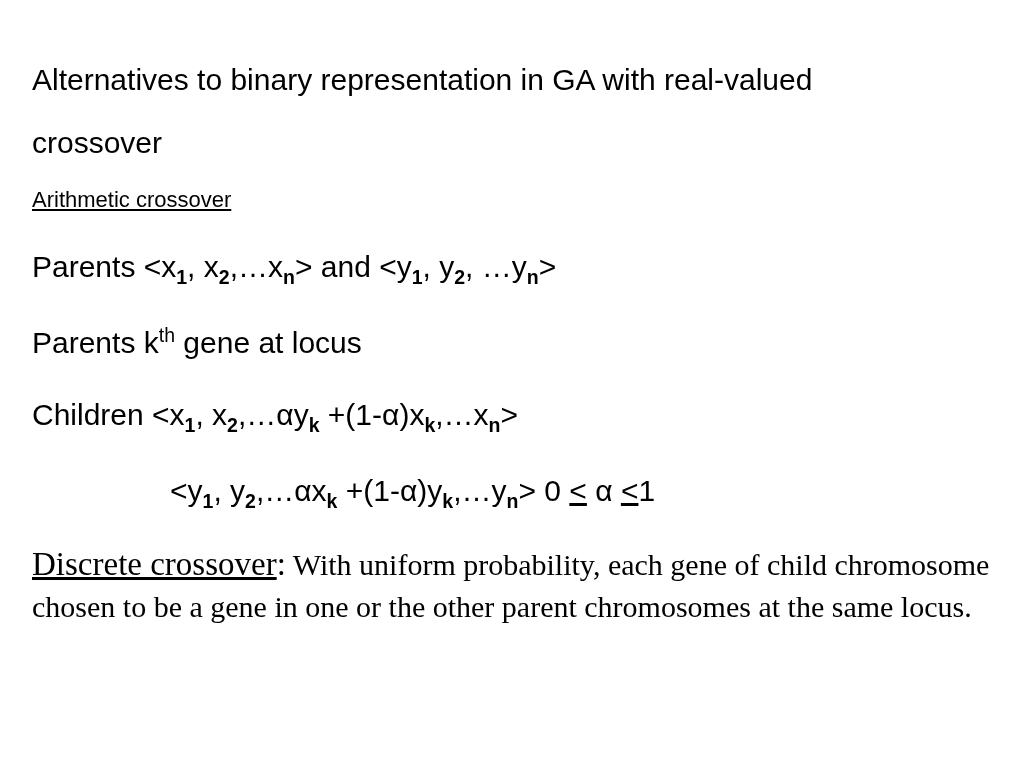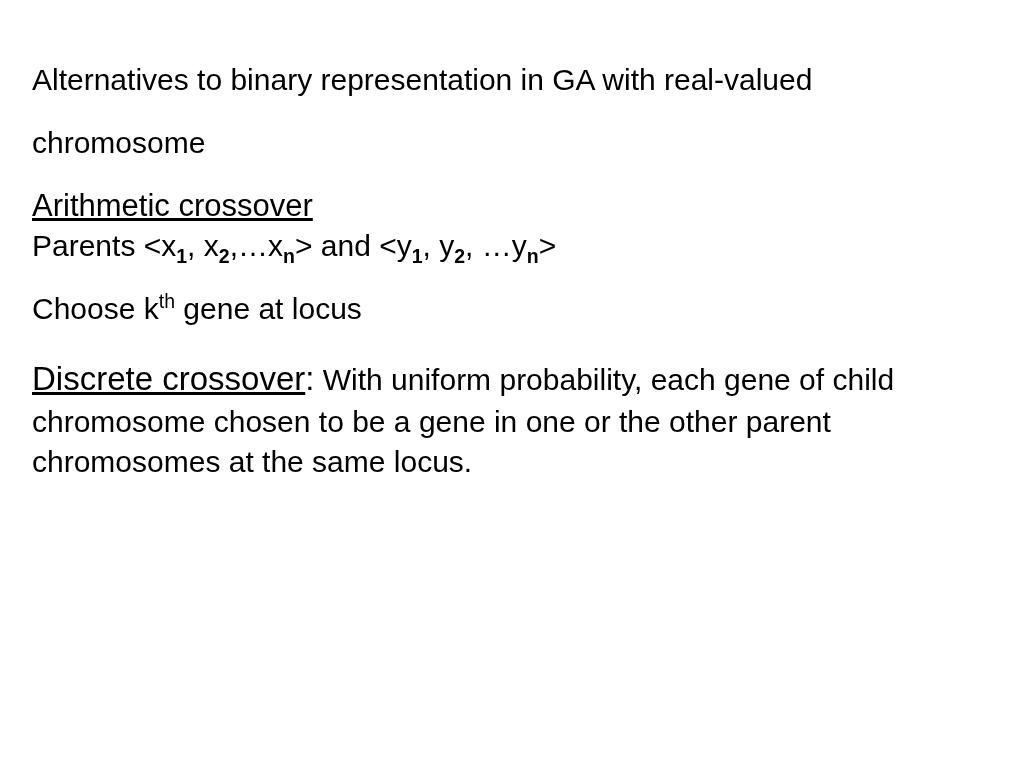--- a/index.html
+++ b/index.html
@@ -14,28 +14,29 @@
     }
     .slide {
       padding: 60px 32px 0 32px;
     }
     .title {
       font-size: 30px;
       line-height: 1.3;
       margin-bottom: 24px;
     }
     .section-head {
-      font-size: 31px;
+      font-size: 22px;
       text-decoration: underline;
       line-height: 1.3;
     }
     .body-line {
       font-size: 30px;
       line-height: 1.35;
       white-space: nowrap;
+      margin-top: 32px;
     }
     .block {
       margin-bottom: 18px;
     }
     sub {
       font-size: 0.65em;
       font-weight: bold;
     }
     sup {
       font-size: 0.65em;
@@ -52,36 +53,42 @@
       width: 138px;
     }
   </style>
 </head>
 <body>
 
 <div class="slide">
 
   <div class="block">
     <div class="title"> Alternatives to binary representation in GA with real-valued</div>
-    <div class="title">chromosome</div>
+    <div class="title">crossover</div>
   </div>
 
   <div class="block">
     <div class="section-head">Arithmetic crossover</div>
     <div class="body-line">
       <span>Parents &lt;x</span><sub>1</sub>, x<sub>2</sub>,…x<sub>n</sub><span>&gt; and &lt;y</span><sub>1</sub>, y<sub>2</sub>, …y<sub>n</sub><span>&gt;</span>
     </div>
   </div>
 
   <div class="block">
     <div class="body-line">
-      <span>Choose k</span><sup>th</sup><span> gene at locus</span>
+      <span>Parents k</span><sup>th</sup><span> gene at locus</span>
     </div>
   </div>
 
   <div class="block">
+    <div class="body-line">
+      <span>Children &lt;x</span><sub>1</sub>, x<sub>2</sub>,…α<span>y</span><sub>k</sub><span> +(1-</span>α<span>)x</span><sub>k</sub>,…x<sub>n</sub>&gt;
+    </div>
+    <div class="body-line">
+      <span class="indent"></span>&lt;y<sub>1</sub>, y<sub>2</sub>,…α<span>x</span><sub>k</sub><span> +(1-</span>α<span>)y</span><sub>k</sub>,…y<sub>n</sub><span>&gt;  0 </span><u>&lt;</u> α <u>&lt;</u><span>1</span>
+    </div>
   </div>
 
-  <div class="disc-block" style="margin-top:28px;">
+  <div class="disc-block" style="margin-top:28px;font-family:Liberation Serif, serif;">
     <span class="larger" style="text-decoration:underline;">Discrete crossover</span><span class="larger">:</span><span>  With uniform probability, each gene of child chromosome chosen to be a gene in one or the other parent chromosomes at the same locus.</span>
   </div>
 
 </div>
 
 </body></html>

